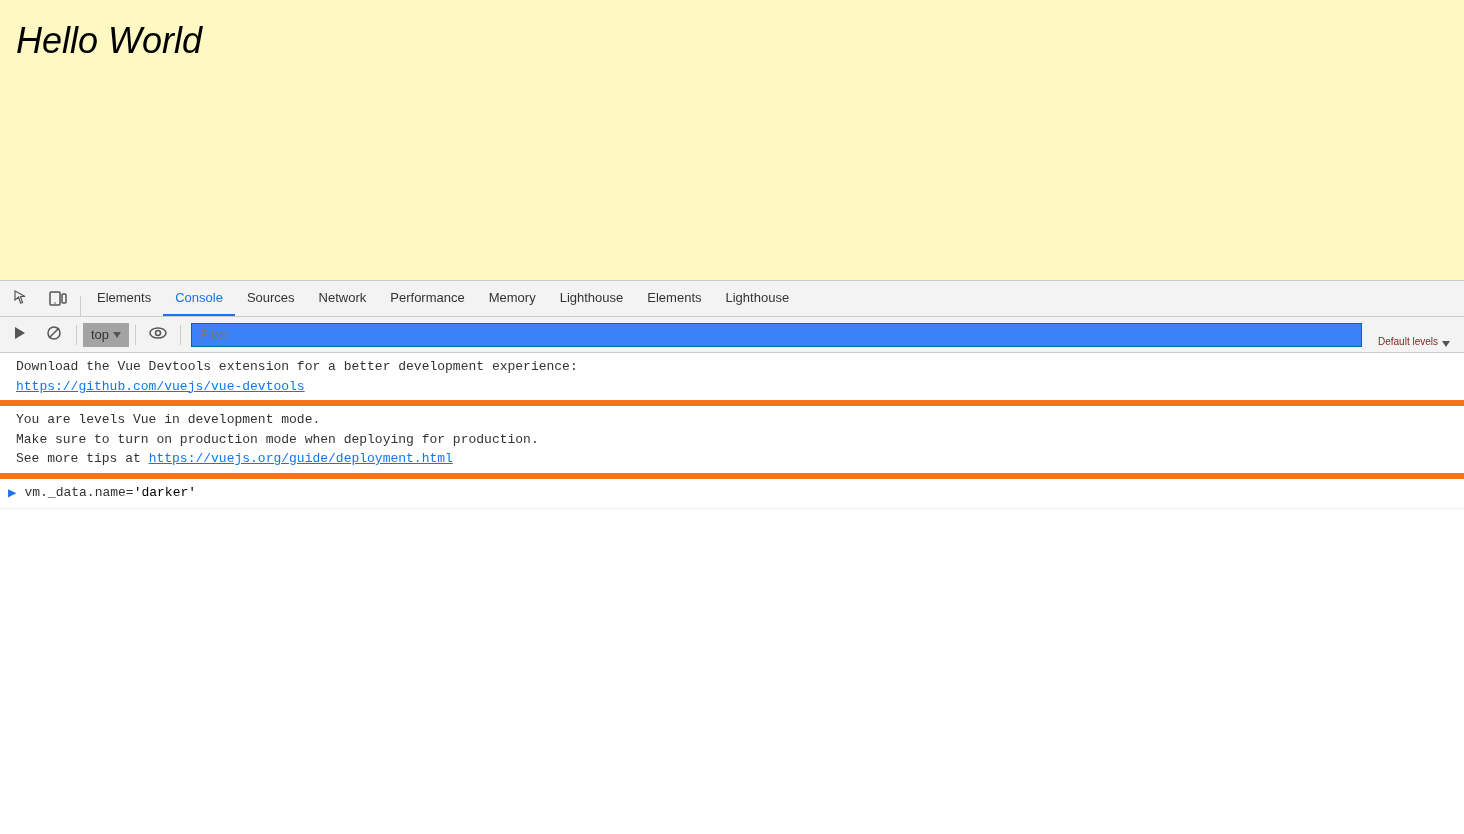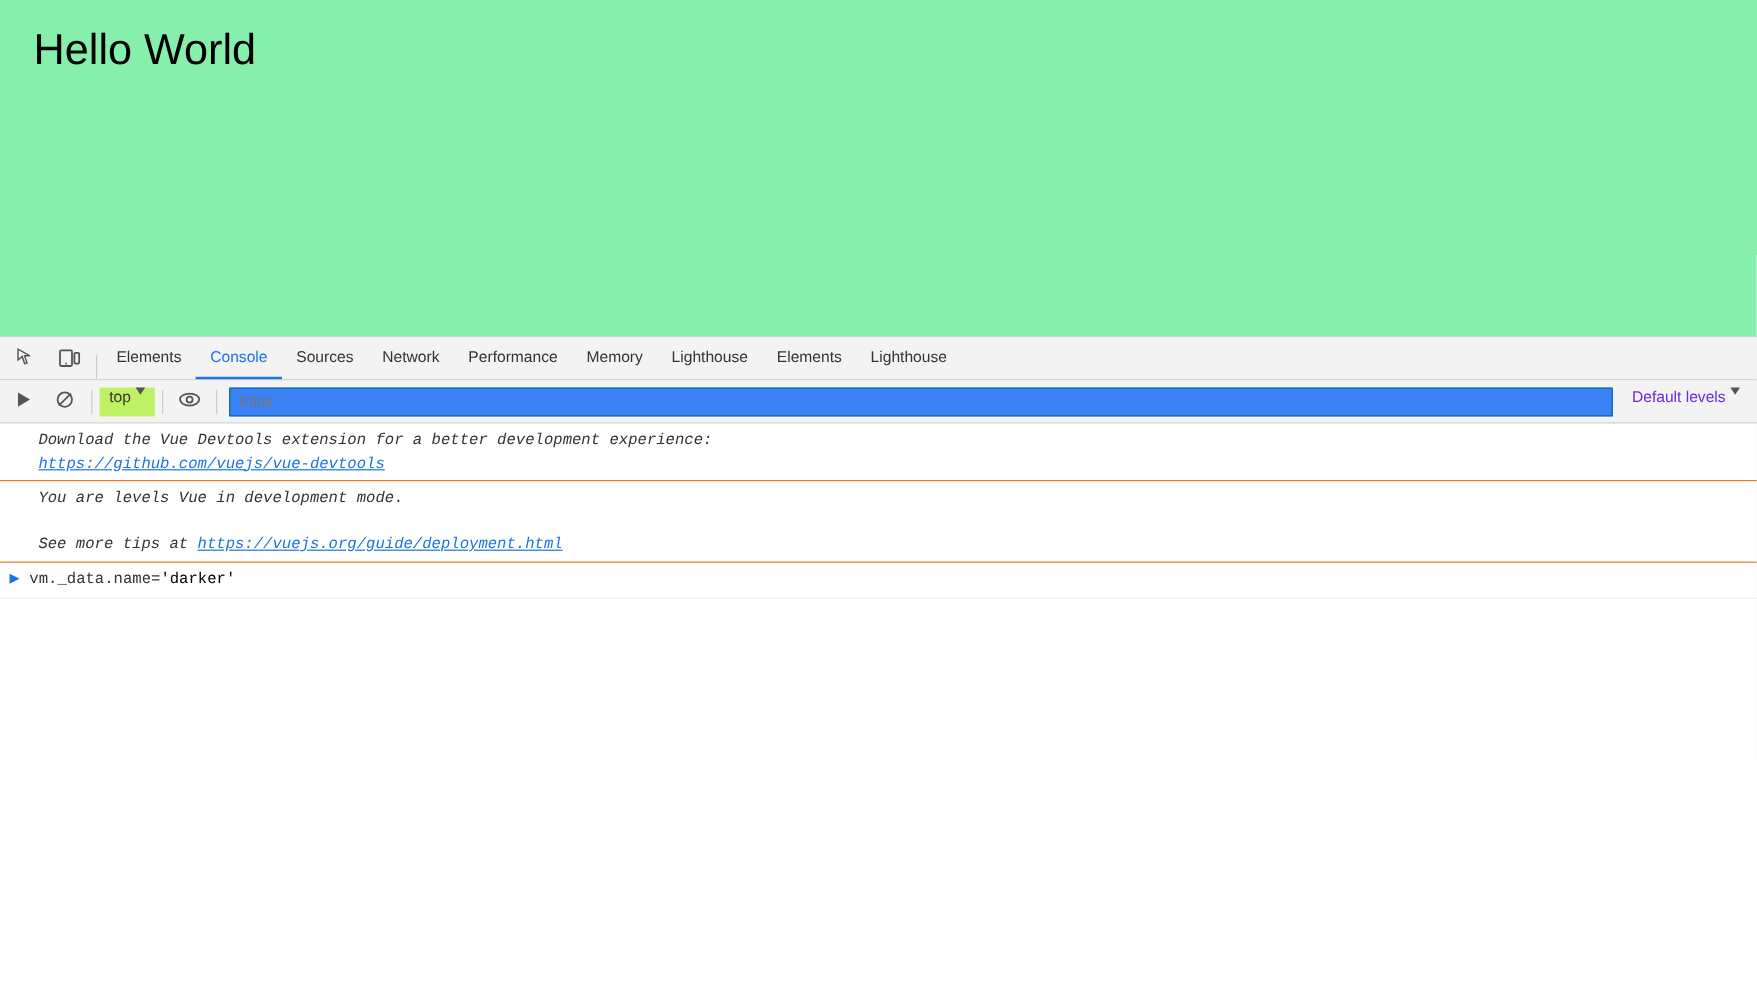--- a/index.html
+++ b/index.html
@@ -7,22 +7,23 @@
       font-family: Arial, sans-serif;
       background: #fff;
       width: 1464px;
       height: 834px;
       overflow: hidden;
     }
 
     
     #page-content {
       height: 280px;
-      padding: 20px 28px;
-      background: #86efac;
+      padding: 20px 16px;
+      background: #fef9c3;
+      font-style: italic;
     }
 
     #page-title {
       font-size: 36px;
       font-weight: 400;
       color: #000;
       font-family: Arial, sans-serif;
     }
 
     
@@ -116,21 +117,22 @@
     .console-toolbar-sep {
       width: 1px;
       height: 20px;
       background: #ccc;
       margin: 0 4px;
       flex-shrink: 0;
     }
 
     .context-select {
       display: flex;
-      background: #bef264;
+      align-items: center;
+      background: #a3a3a3;
       border: none;
       font-size: 13px;
       color: #333;
       cursor: pointer;
       padding: 0 8px;
       height: 24px;
       gap: 4px;
     }
 
     #filter-input-wrapper {
@@ -147,49 +149,48 @@
       border: none;
       outline: none;
       font-size: 13px;
       padding: 0 8px;
       width: 100%;
       background: transparent;
     }
 
     .levels-btn {
       display: flex;
-      align-items: flex-start;
+      align-items: flex-end;
       gap: 4px;
       background: #f3f3f3;
       border: none;
-      font-size: 13px;
-      color: #6d28d9;
+      font-size: 10px;
+      color: #7f1d1d;
       cursor: pointer;
       padding: 0 10px;
       height: 24px;
       white-space: nowrap;
       flex-shrink: 0;
     }
 
     
     #console-output {
       flex: 1;
       background: #fff;
       overflow-y: auto;
       font-family: 'Courier New', Consolas, monospace;
       font-size: 13px;
     }
 
     .console-message {
-      padding: 4px 8px 4px 32px;
-      border-bottom: 1px solid #f97316;
+      padding: 4px 8px 4px 16px;
+      border-bottom: 6px solid #f97316;
       line-height: 1.5;
       position: relative;
       color: #333;
-      font-style: italic;
     }
 
     .console-message a {
       color: #1a73e8;
       text-decoration: underline;
     }
 
     .console-prompt-row {
       display: flex;
       align-items: center;
@@ -302,21 +303,21 @@
 
   <div id="console-output">
 
     <div class="console-message">
       <span>Download the Vue Devtools extension for a better development experience:</span><br>
       <a href="#">https://github.com/vuejs/vue-devtools</a>
     </div>
 
     <div class="console-message">
       <span>You are levels Vue in development mode.</span><br>
-      <br>
+      <span>Make sure to turn on production mode when deploying for production.</span><br>
       <span>See more tips at </span><a href="#">https://vuejs.org/guide/deployment.html</a>
     </div>
 
     <div class="console-prompt-row">
       <span class="prompt-arrow">▶</span>
       <span class="code-text">
         <span>vm._data.name=</span><span class="string-literal">'darker'</span>
       </span>
     </div>
 

